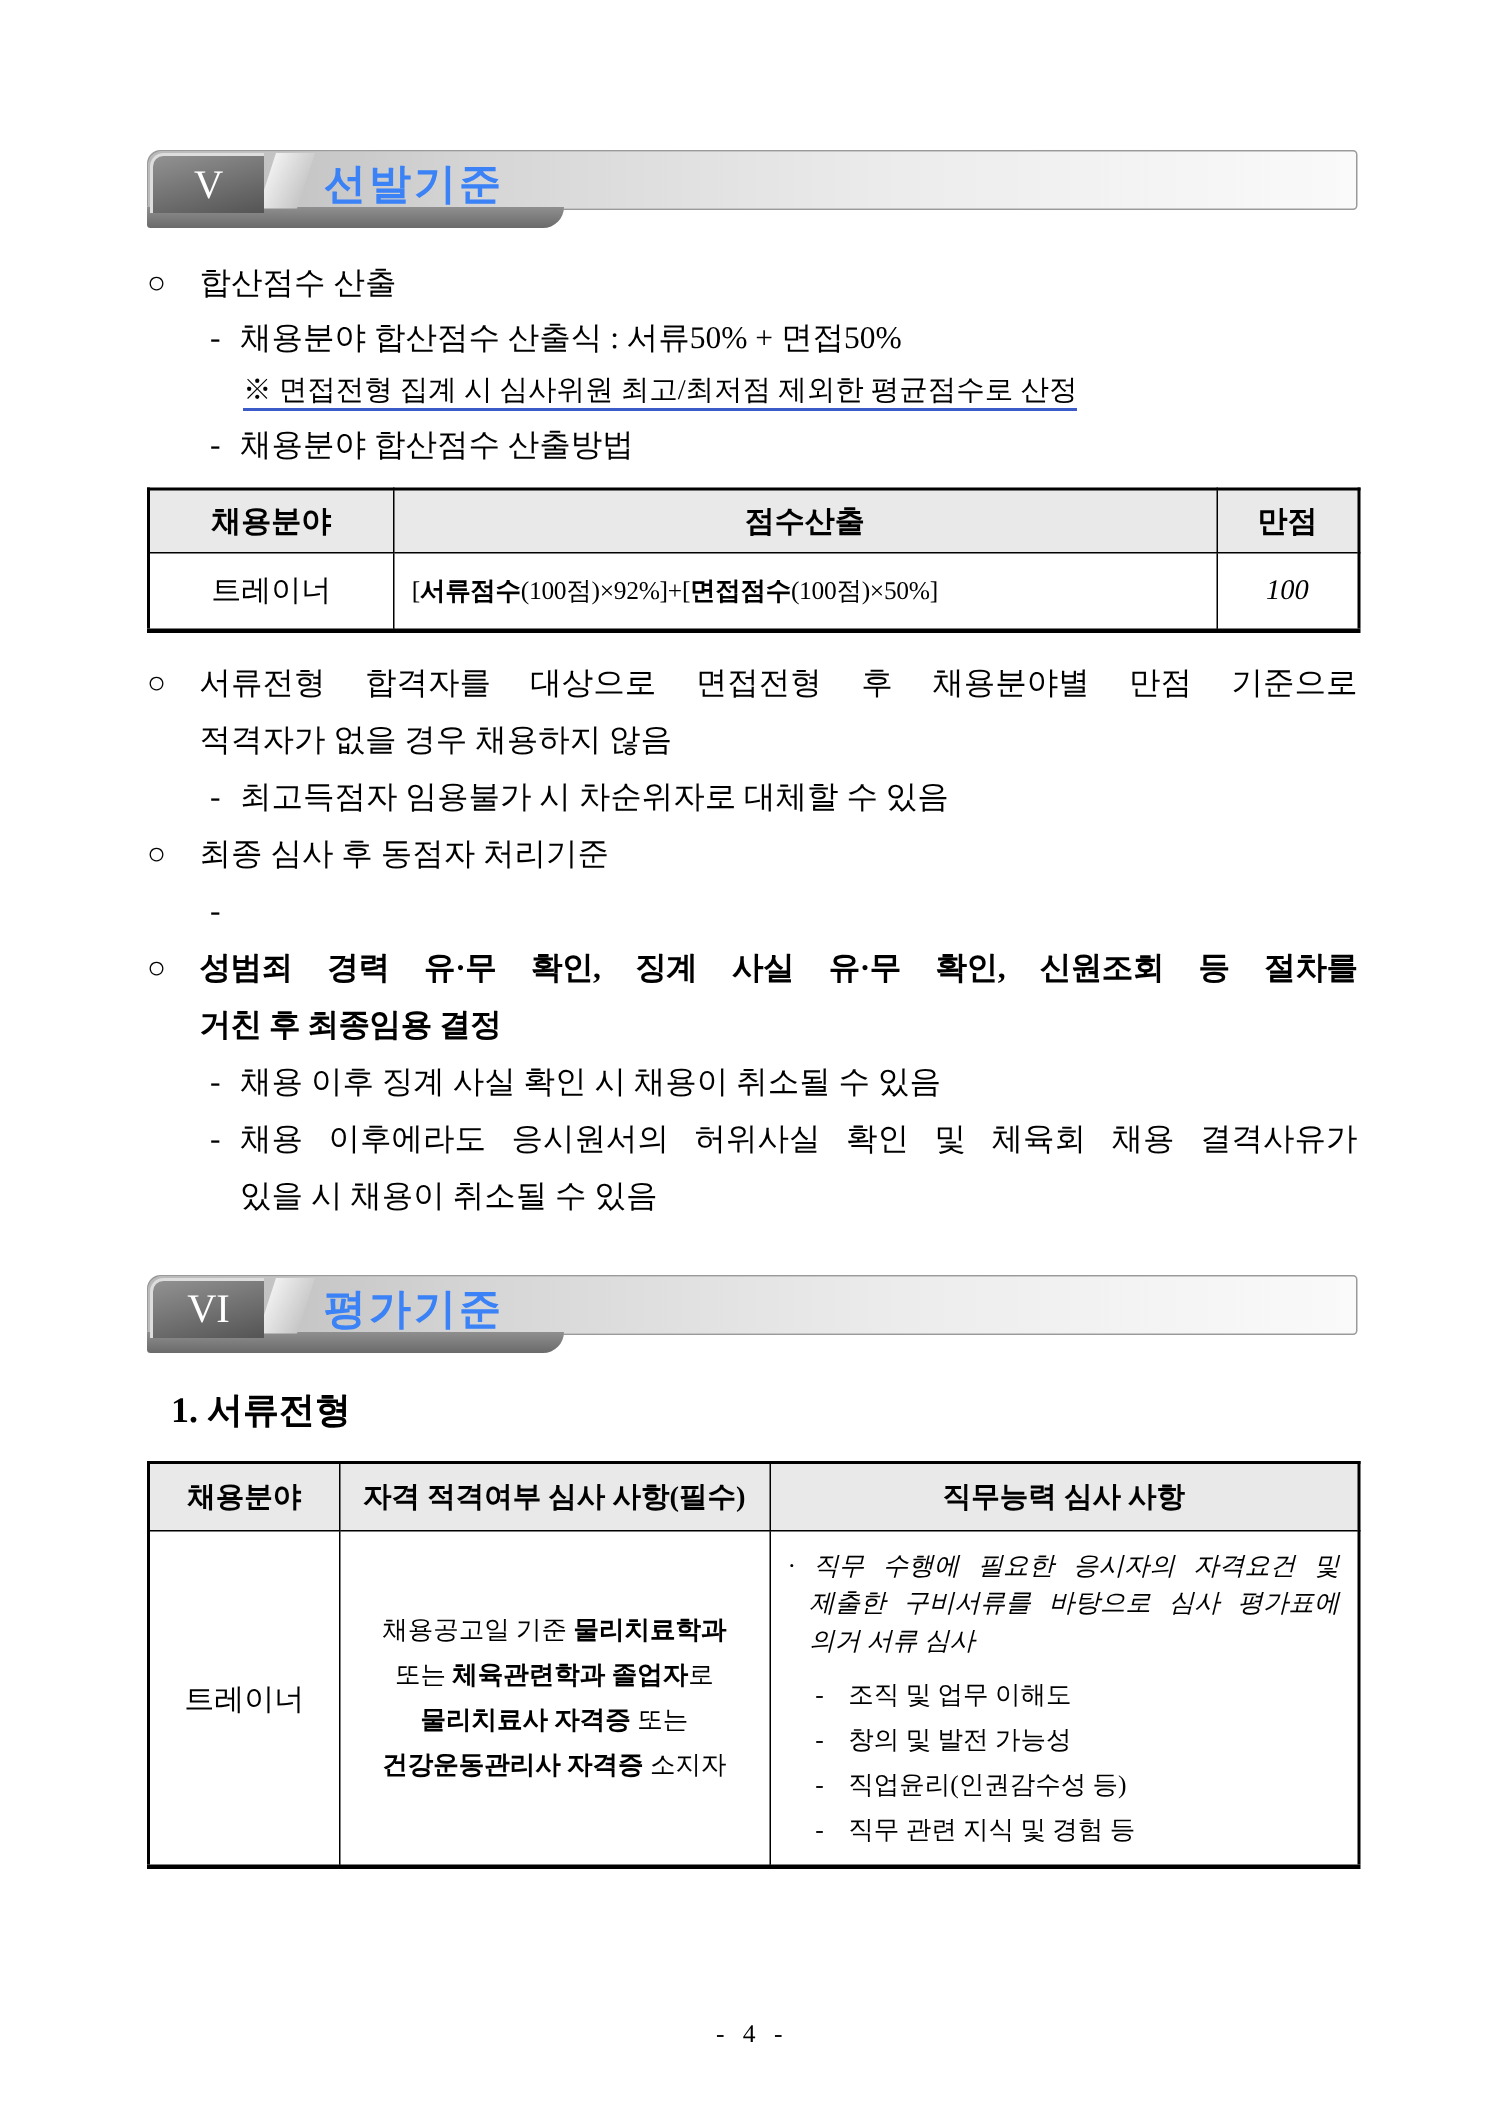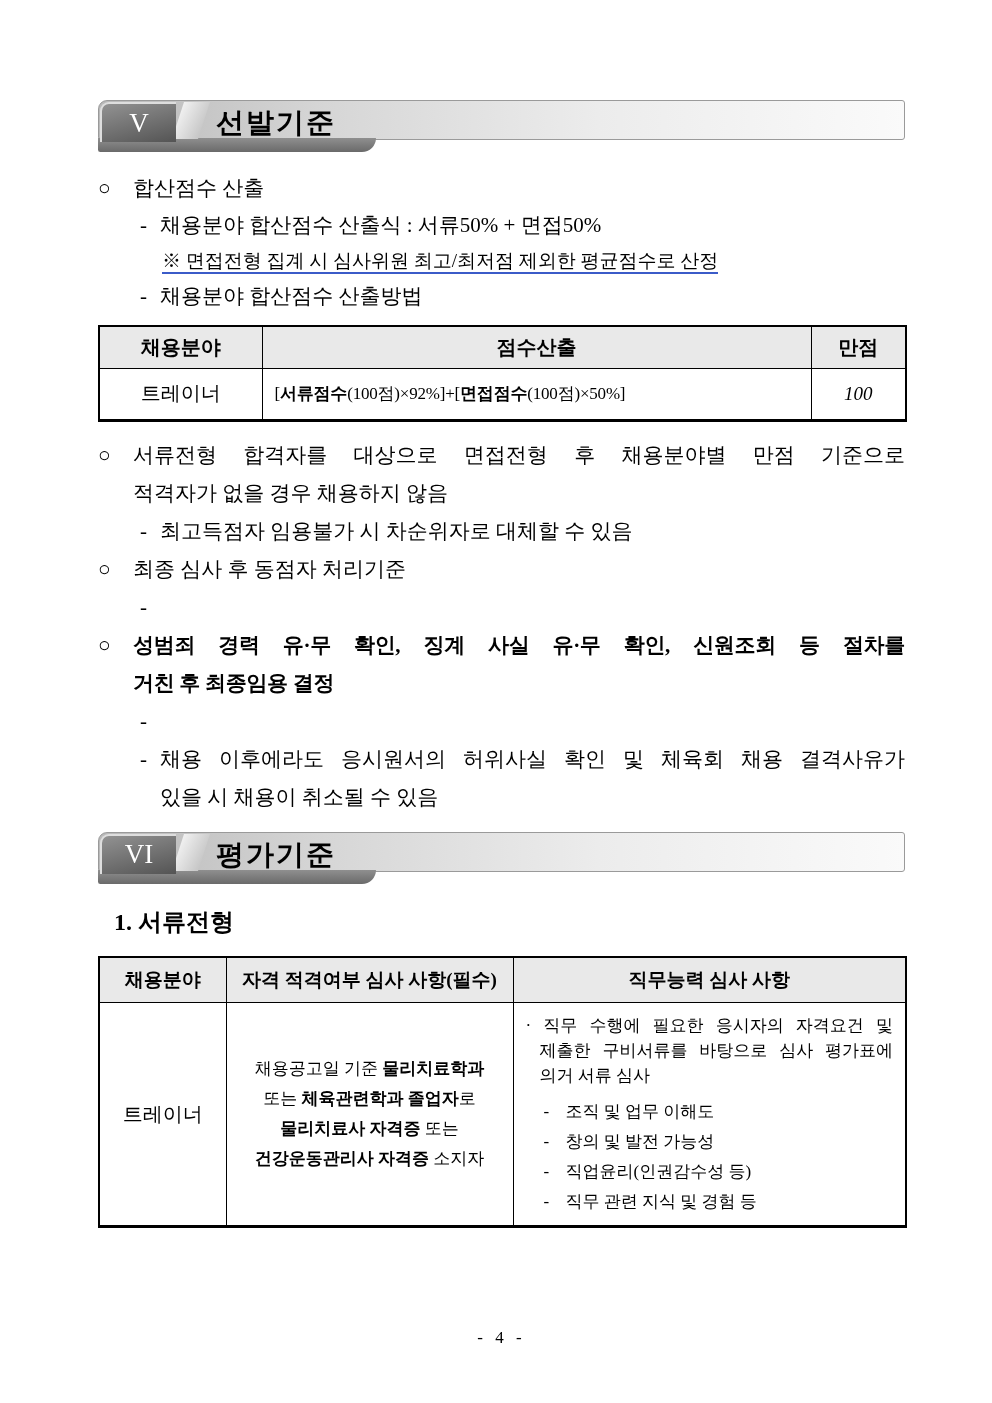--- a/index.html
+++ b/index.html
@@ -32,21 +32,21 @@
     background:linear-gradient(165deg,#929292,#545454);
     border-top:2px solid #dedede; border-left:2px solid #dedede;
     border-radius:9px 0 0 0;
     color:#fff; font-family:"Liberation Serif",serif; font-size:27px;
     display:flex; align-items:center; justify-content:center;
   }
   .sectitle {
     position:absolute; left:118px; top:0; height:46px;
     display:flex; align-items:center;
     font-family:"Liberation Sans","DejaVu Sans",sans-serif;
-    font-weight:bold; font-size:28px; letter-spacing:2px; color:#000000;
+    font-weight:bold; font-size:28px; letter-spacing:2px; color:#3b82f6;
   }
 
   
   .block1 { margin-top:18px; font-size:21px; line-height:37px; }
   .sec5body { font-size:21px; line-height:38px; }
   .bullet { display:flex; }
   .bmark { flex:0 0 35px; }
   .btext { flex:1; }
   .just { text-align:justify; text-align-last:justify; }
   .cont { padding-left:35px; }
@@ -72,21 +72,21 @@
   .td-center { text-align:center; font-size:20px; }
   .td-formula { font-size:17px; padding-left:12px; letter-spacing:-0.2px; }
   .td-max { text-align:center; font-size:19px;font-style:italic; }
 
   .sub1 { margin-top:22px; padding-left:16px; font-size:24px; font-weight:bold; height:34px; }
   .t2 { margin-top:16px; }
   .t2 th { height:46px; font-size:19px; }
   .t2 td { height:180px; }
   .qual { text-align:center; font-size:17px; line-height:30px; padding:4px 6px; }
   .duty { font-size:17px; padding:10px 12px 8px 12px; vertical-align:top; }
-  .duty-para { line-height:25px; }
+  .duty-para { line-height:25px;font-style:italic; }
   .duty-l { padding-left:14px; }
   .duty-list { margin-top:9px; padding-left:18px; line-height:30px; }
   .ditem { display:flex; }
   .dimark { flex:0 0 22px; }
 
   .footer { margin-top:100px; text-align:center; font-size:17px; letter-spacing:4px; }
 </style>
 </head>
 <body>
 
@@ -157,29 +157,30 @@
       <span class="dmark">-</span>
     </div>
 
     <div class="bullet boldrow">
       <span class="bmark">○</span>
       <span class="btext just">성범죄 경력 유·무 확인, 징계 사실 유·무 확인, 신원조회 등 절차를</span>
     </div>
     <div class="cont boldrow">거친 후 최종임용 결정</div>
     <div class="dash">
       <span class="dmark">-</span>
+      <span>채용 이후 징계 사실 확인 시 채용이 취소될 수 있음</span>
     </div>
     <div class="dash">
       <span class="dmark">-</span>
       <span class="just" style="flex:1">채용 이후에라도 응시원서의 허위사실 확인 및 체육회 채용 결격사유가</span>
     </div>
     <div class="dcont">있을 시 채용이 취소될 수 있음</div>
   </div>
 
-  <div class="secwrap" style="margin-top:16px;">
+  <div class="secwrap" style="margin-top:34px;">
     <div class="secbar"></div>
     <div class="sectab"></div>
     <div class="secnotch"></div>
     <div class="secbadge">VI</div>
     <div class="sectitle">평가기준</div>
   </div>
 
   <div class="sub1">1. 서류전형</div>
 
   <table class="doc-table t2">

